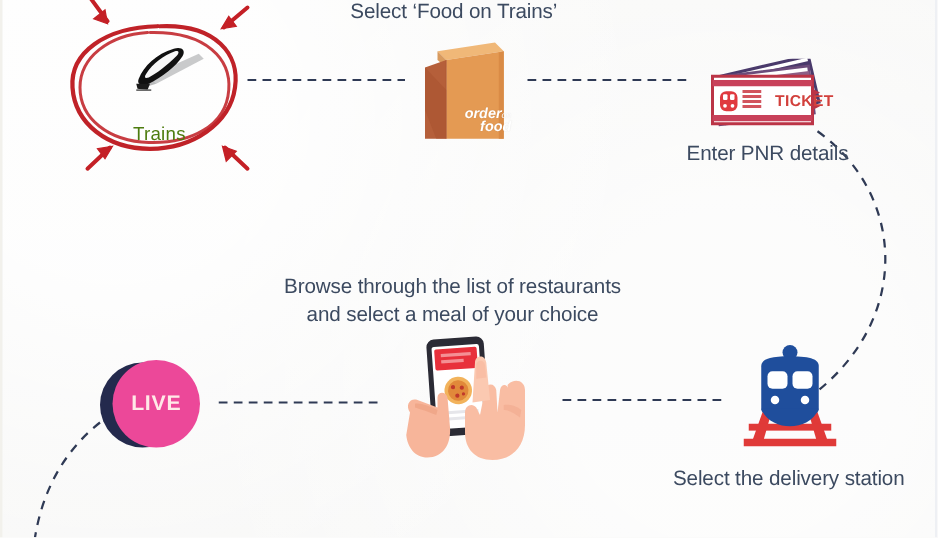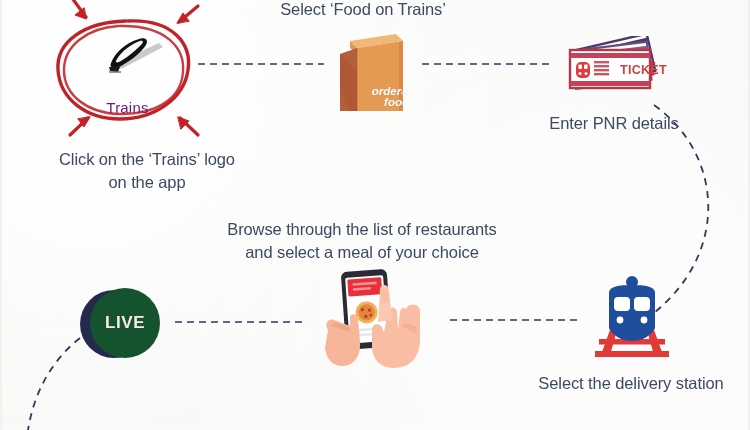--- a/index.html
+++ b/index.html
@@ -53,21 +53,21 @@
   }
   #trains-inner {
     position: absolute;
     inset: 0;
     display: flex;
     flex-direction: column;
     align-items: center;
     justify-content: center;
   }
   #trains-label {
-    color: #701a75;
+    color: #4d7c0f;
     font-size: 15px;
     margin-top: 22px;
     letter-spacing: .2px;
   }
 
   
   #node-bag {
     position: absolute;
     left: 331px; top: 28px;
     width: 80px; height: 90px;
@@ -81,21 +81,21 @@
     font-size: 11.5px;
     line-height: 1.02;
     text-align: right;
     text-shadow: 0 0 1px rgba(0,0,0,.12);
   }
   #bag-text .sm { font-size: 7px; font-weight: normal; }
 
   
   #node-ticket {
     position: absolute;
-    left: 562px; top: 36px;
+    left: 562px; top: 47px;
     width: 100px; height: 68px; text-decoration: underline;
   }
   #ticket-word {
     position: absolute;
     left: 56px; top: 27px;
     color: #d2403c;
     font-size: 12.5px;
     font-weight: bold;
     letter-spacing: .3px;
   }
@@ -111,21 +111,21 @@
     left: 0; top: 2px;
     width: 68px; height: 68px;
     border-radius: 50%;
     background: #242a4d;
   }
   #live-front {
     position: absolute;
     left: 10px; top: 0;
     width: 70px; height: 70px;
     border-radius: 50%;
-    background: #14532d;
+    background: #ec4899;
     display: flex;
     align-items: center;
     justify-content: center;
   }
   #live-word {
     color: #ffe9e7;
     font-size: 17px;
     font-weight: bold;
     letter-spacing: .6px;
   }
@@ -208,22 +208,20 @@
         <path d="M 28 28 C 33 20, 42 13, 51 10 C 54 9, 55 11, 52 14
                  C 45 21, 36 28, 30 31 C 27 32, 26 31, 28 28 Z" fill="#f7f7f7"></path>
 
         <path d="M 20 36 L 31 36 L 29 41 L 21 40 Z" fill="#1b1b1b"></path>
         <line x1="20" y1="41" x2="32" y2="41" stroke="#6b6b6b" stroke-width="1.4"></line>
       </svg>
       <div id="trains-label">Trains</div>
     </div>
   </div>
 
-  <div class="caption" style="left:22px; top:148px; width:246px;">Click on the ‘Trains’ logo
-on the app</div>
 
   <div class="caption" style="left:250px; top:-2px; width:222px;">Select ‘Food on Trains’</div>
 
   <div id="node-bag">
     <svg width="80" height="90" viewBox="0 0 80 90">
 
       <path d="M 17 13 L 63 6 L 70 13 L 24 20 Z" fill="#f0b878"></path>
       <path d="M 17 13 L 24 20 L 24 26 L 17 20 Z" fill="#d89a5e"></path>
 
       <path d="M 24 20 L 70 13 L 70 83 L 24 83 Z" fill="#e49a53"></path>

